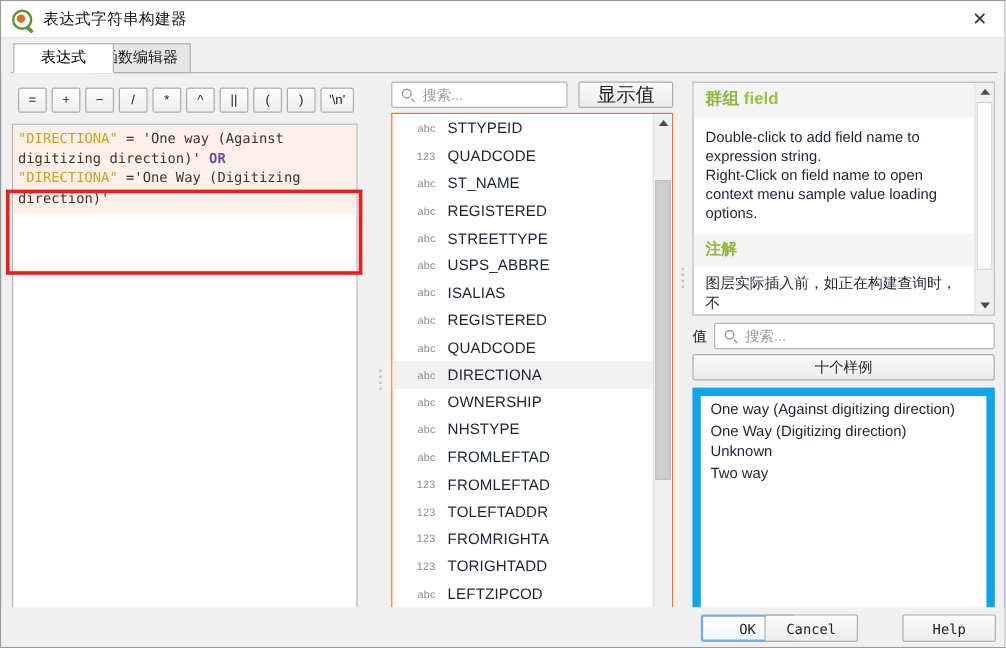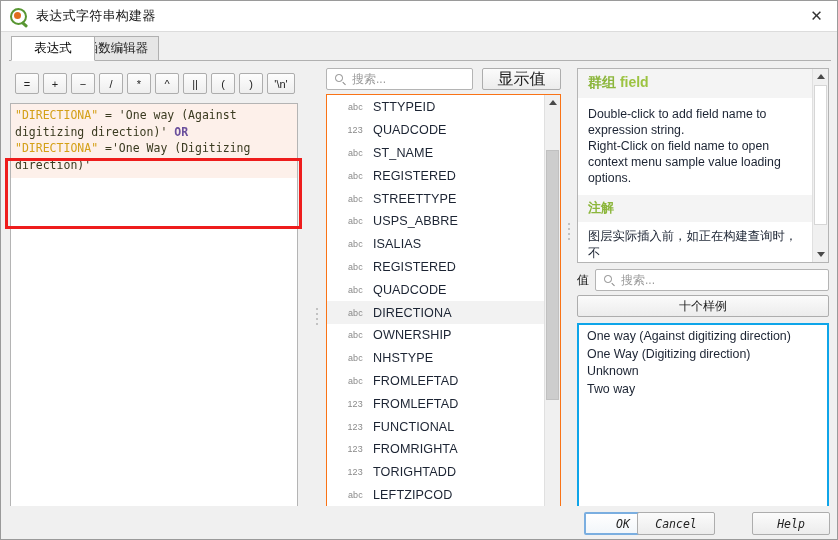--- a/index.html
+++ b/index.html
@@ -385,21 +385,21 @@
     display: flex; align-items: center; justify-content: center;
     font-size: 12px; color: #222;
     cursor: pointer;
     box-sizing: border-box;
   }
 
   .val-list {
     position: absolute;
     left: 576px; top: 262px;
     width: 252px; height: 192px;
-    border: 2px solid #0ea5e9;
+    border: 7px solid #0ea5e9;
     background: #ffffff;
     box-sizing: border-box;
     padding: 3px 0 0 0;
     overflow: hidden;
   }
   .val-item {
     padding: 0 0 0 8px;
     height: 17.5px;
     line-height: 17.5px;
     font-size: 12.4px;
@@ -421,21 +421,20 @@
     height: 23px;
     border: 1px solid #adadad;
     border-radius: 2px;
     background: linear-gradient(#fbfbfb, #ececec);
     display: flex; align-items: center; justify-content: center;
     font-family: "DejaVu Sans Mono", monospace;
     font-size: 11.5px;
     color: #222;
     cursor: pointer;
     box-sizing: border-box;
-    font-style: italic;
   }
   .dlg-btn.primary {
     border: 2px solid #7aaee0;
     background: linear-gradient(#ffffff, #f2f6fa);
   }
   .btn-ok     { left: 583px; width: 78px; }
   .btn-cancel { left: 636px; width: 78px; }
   .btn-help   { left: 751px; width: 78px; }
 </style>
 </head>
@@ -544,21 +543,21 @@
           <div class="field-row">
             <span class="ftype">abc</span>
             <span class="fname">FROMLEFTAD</span>
           </div>
           <div class="field-row">
             <span class="ftype">123</span>
             <span class="fname">FROMLEFTAD</span>
           </div>
           <div class="field-row">
             <span class="ftype">123</span>
-            <span class="fname">FUNCTIONAL</span>
+            <span class="fname">TOLEFTADDR</span>
           </div>
           <div class="field-row">
             <span class="ftype">123</span>
             <span class="fname">FROMRIGHTA</span>
           </div>
           <div class="field-row">
             <span class="ftype">123</span>
             <span class="fname">TORIGHTADD</span>
           </div>
           <div class="field-row">

